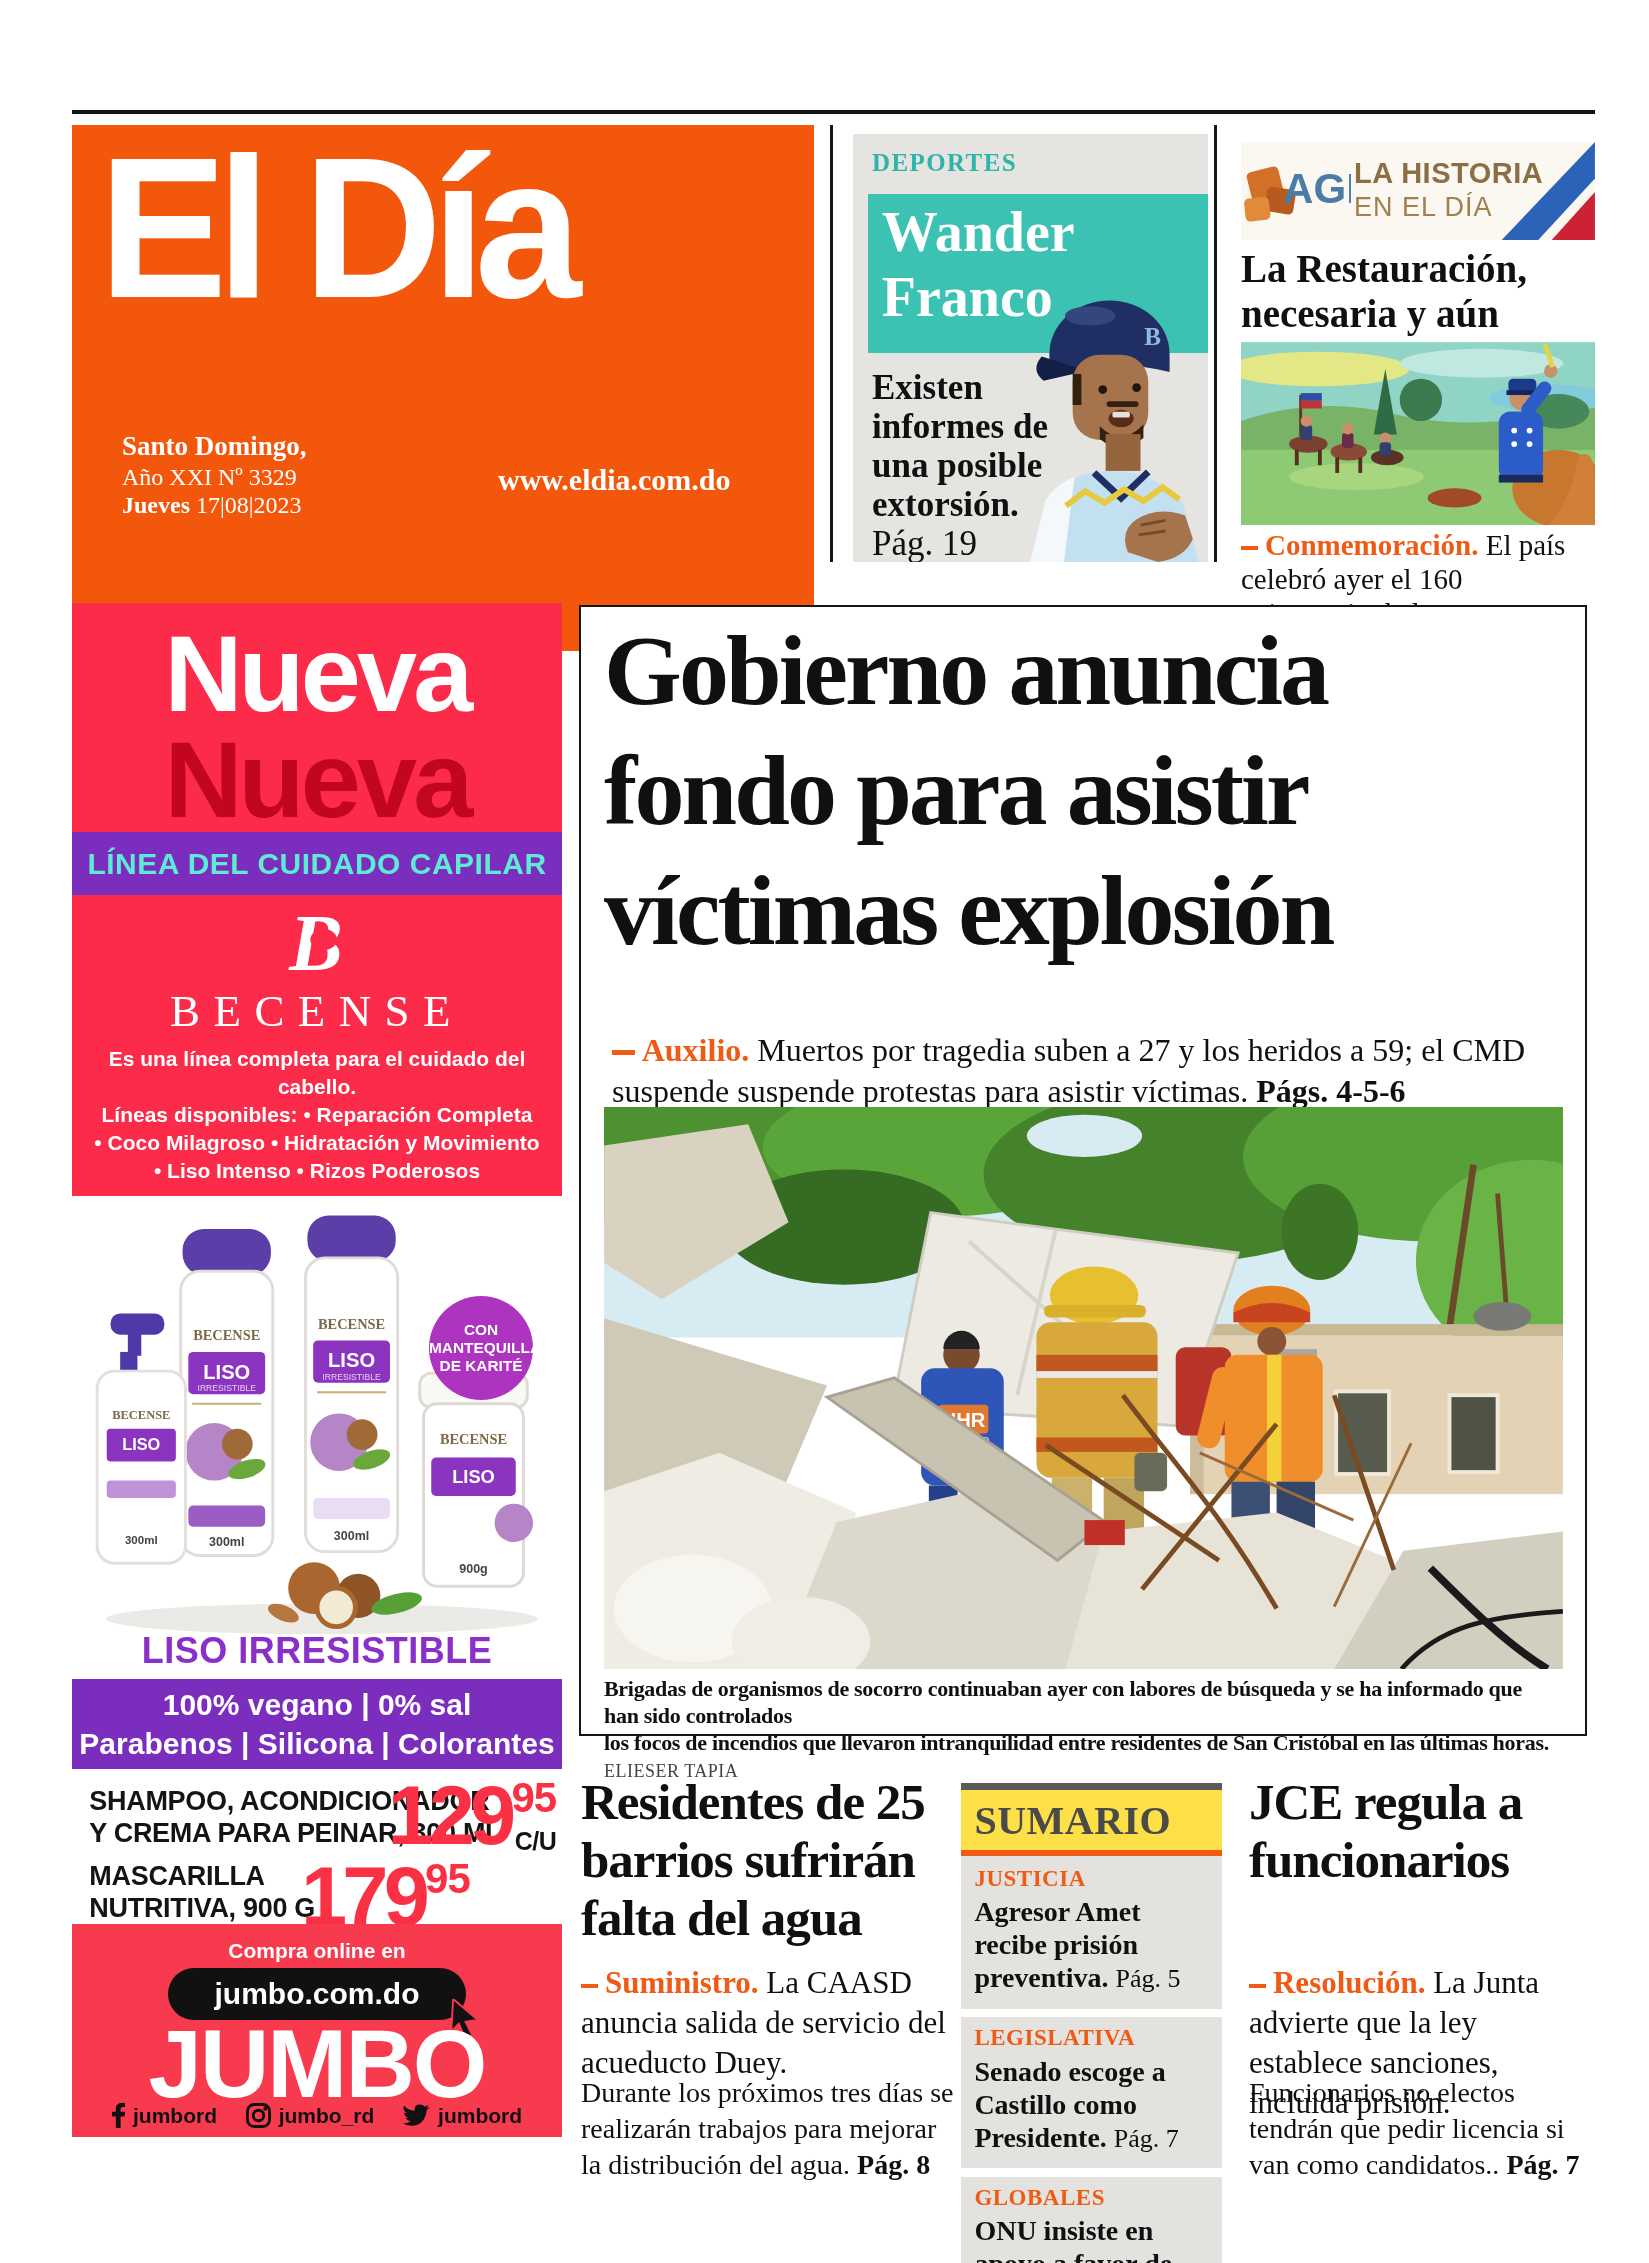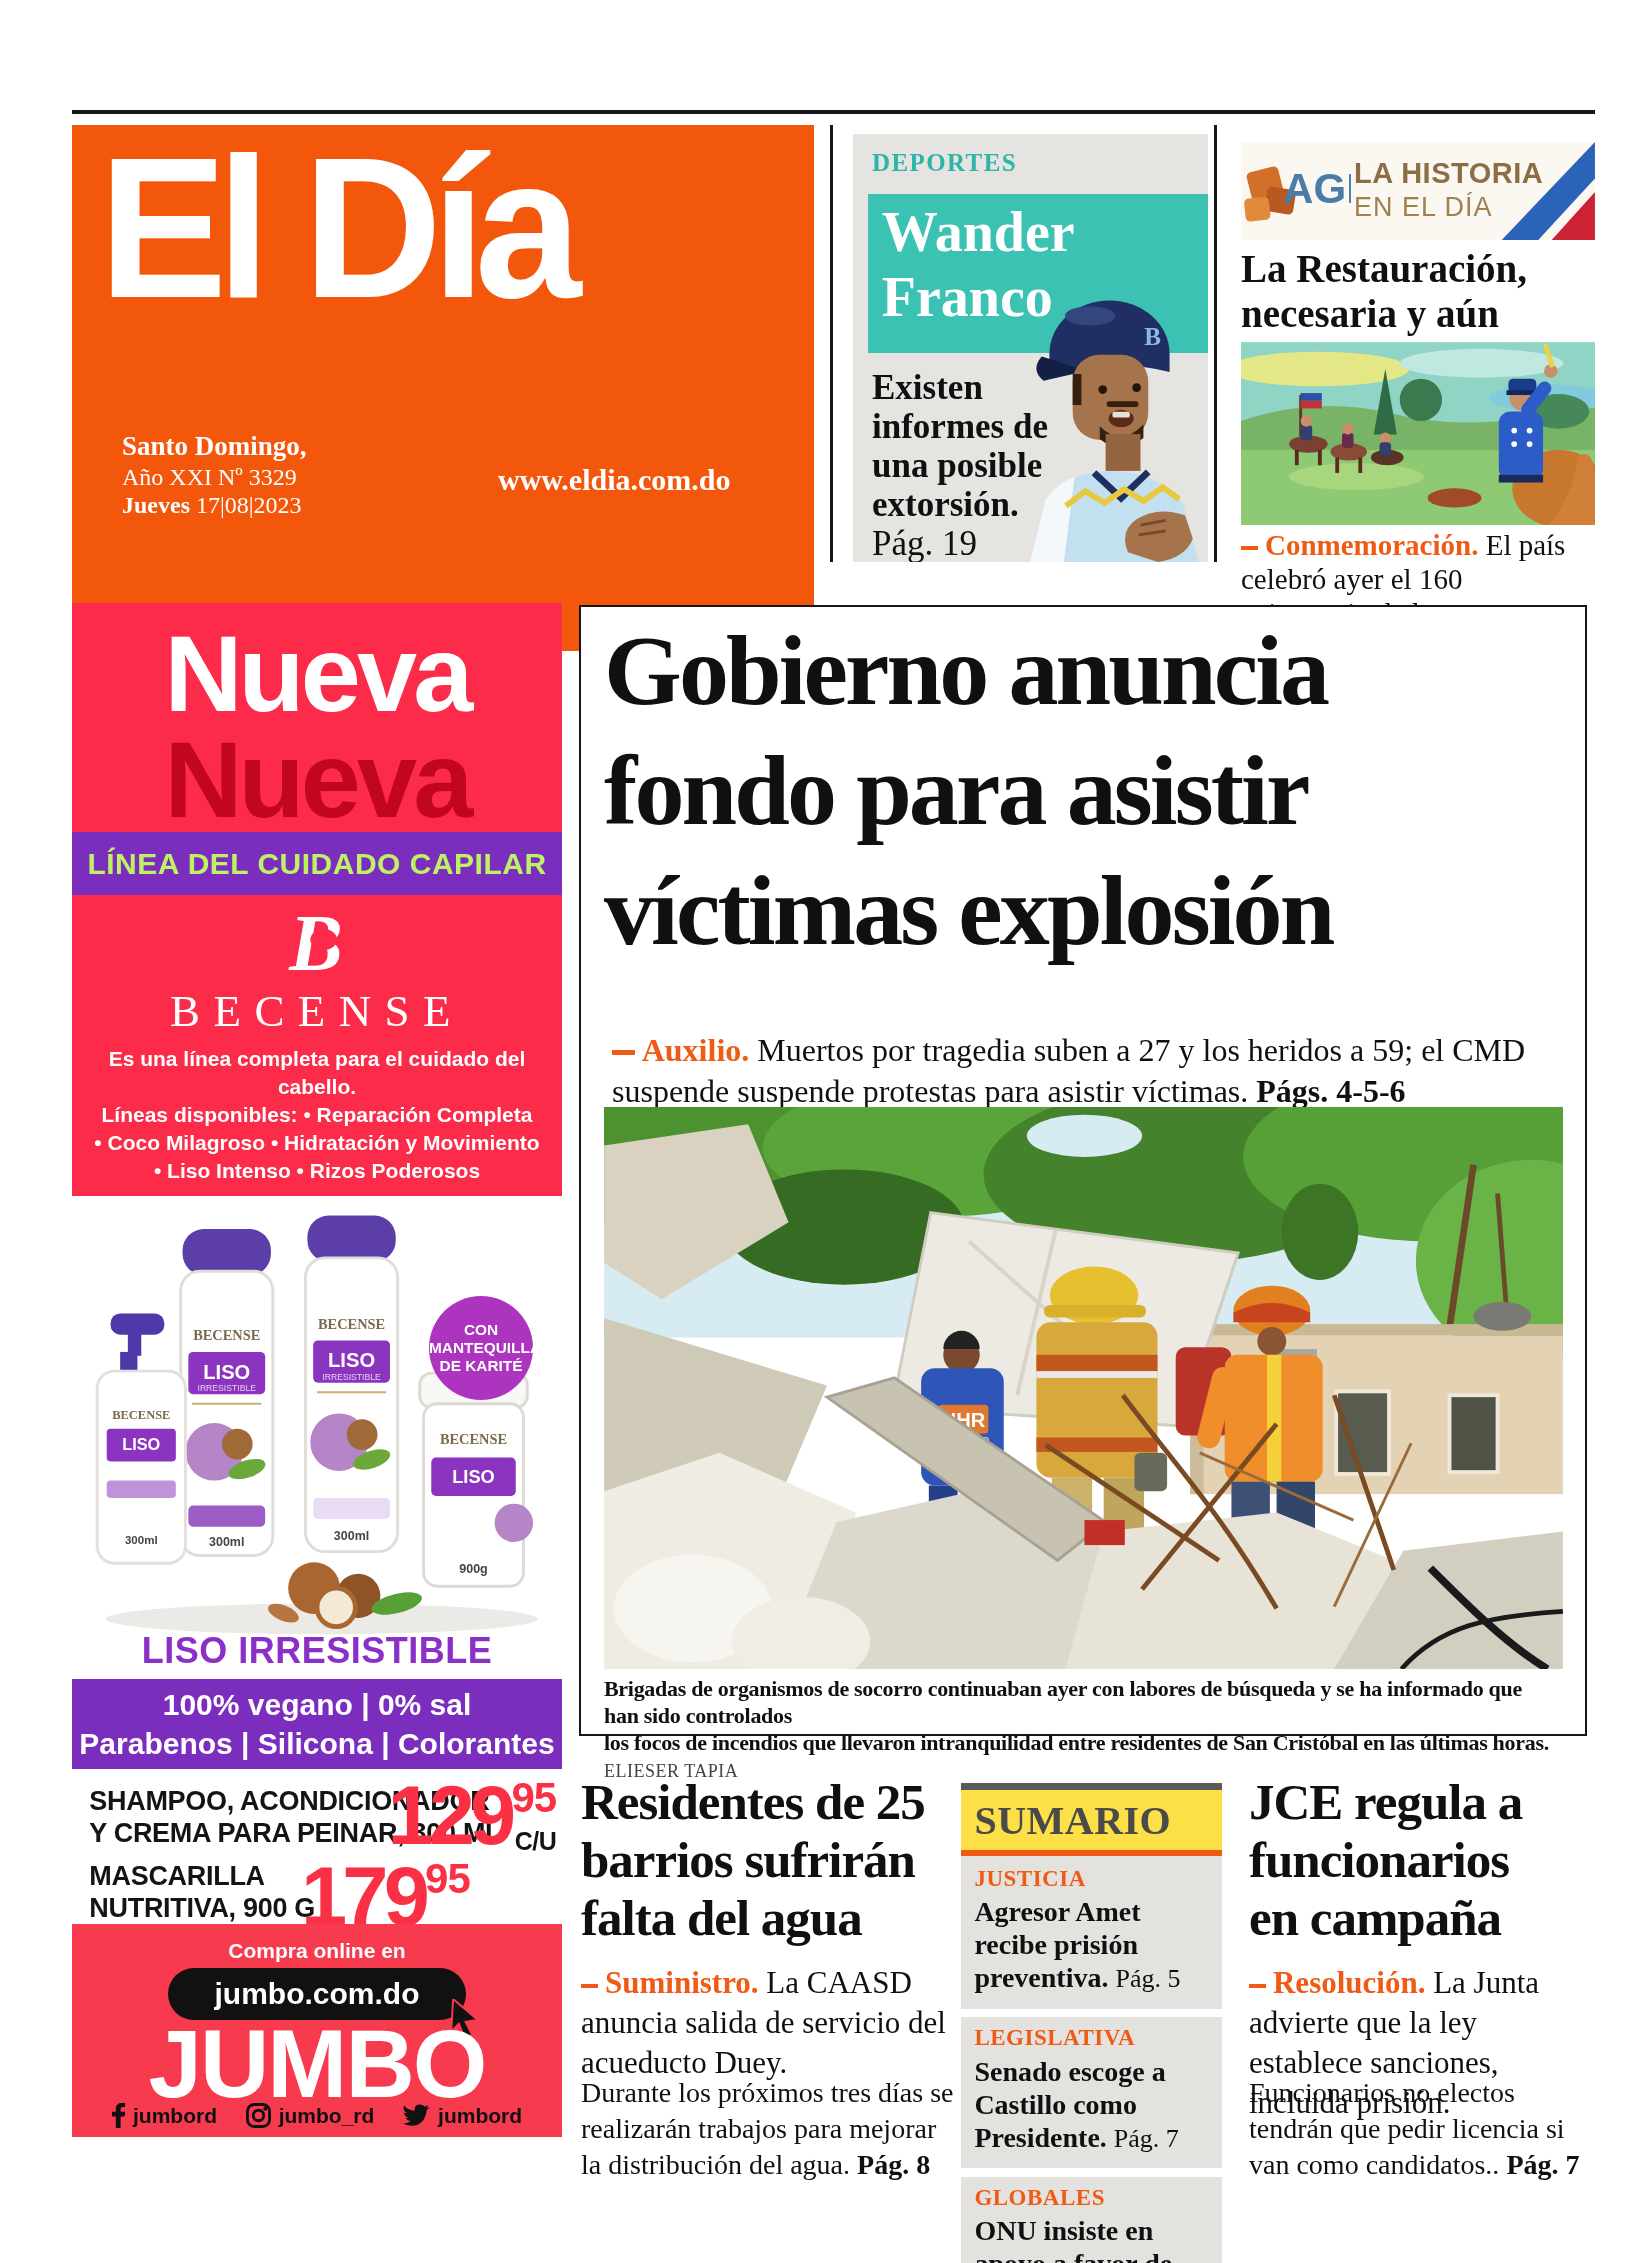--- a/index.html
+++ b/index.html
@@ -42,21 +42,21 @@
   .story-box{left:579px;top:605px;width:1008px;height:1131px;border:2.9px solid #161616;box-sizing:border-box;background:#fff;}
   .story-head{position:absolute;left:23px;top:3.8px;font-weight:bold;font-size:100px;line-height:120px;letter-spacing:-2.9px;}
   .story-deck{position:absolute;left:23px;top:415px;width:953px;font-size:32px;line-height:41px;}
   .story-photo{position:absolute;left:23px;top:500px;}
   .story-cap{position:absolute;left:23px;top:1068px;width:956px;font-weight:bold;font-size:22px;line-height:27px;letter-spacing:-0.3px;}
   .story-credit{font-weight:normal;font-size:18px;color:#444;letter-spacing:0.5px;}
   
   .ad-red{left:72px;top:603px;width:490px;height:593px;background:#FB2B49;overflow:hidden;}
   .nueva{position:absolute;left:0;width:100%;text-align:center;font-family:"Liberation Sans",sans-serif;
          font-weight:bold;font-size:108px;line-height:108px;letter-spacing:-3.8px;}
-  .ad-band{position:absolute;left:0;top:229px;width:100%;height:63px;background:#7B2EBE;color:#bef264;
+  .ad-band{position:absolute;left:0;top:229px;width:100%;height:63px;background:#7B2EBE;color:#5eead4;
            font-family:"Liberation Sans",sans-serif;font-weight:bold;font-size:30px;line-height:63px;text-align:center;letter-spacing:0.5px;}
   .ad-brand{position:absolute;left:0;top:382px;width:100%;text-align:center;color:#fff;
             font-size:45px;letter-spacing:13.4px;}
   .ad-desc{position:absolute;left:0;top:442px;width:100%;text-align:center;color:#fff;
            font-family:"Liberation Sans",sans-serif;font-weight:bold;font-size:21px;line-height:28px;}
   .ad-white{left:72px;top:1196px;width:490px;height:483px;background:#fff;}
   .badge{position:absolute;left:357px;top:100px;width:104px;height:104px;border-radius:50%;background:#AC34BE;
          color:#fff;text-align:center;font-family:"Liberation Sans",sans-serif;font-weight:bold;
          font-size:15.4px;line-height:18px;padding-top:0;display:flex;flex-direction:column;justify-content:center;}
   .liso-title{position:absolute;left:0;top:434px;width:100%;text-align:center;color:#8B2FC9;
@@ -468,21 +468,20 @@
     <div class="sum-item">
       <div class="sum-cat">GLOBALES</div>
       <div class="sum-text"><span>ONU insiste en apoyo a favor de Haití. </span></div>
     </div>
   </aside>
 
   <section class="abs" style="left:1249px;top:1773px;width:348px;">
     <h2 class="bstory-head" style="margin:0;">
       <div>JCE regula a</div>
       <div>funcionarios</div>
-      <div>en campaña</div>
     </h2>
     <p class="bstory-deck" style="margin:0;position:absolute;left:0;top:190px;width:348px;">
       <span class="kdash sm"></span><span class="kword">Resolución.</span><span> La Junta advierte que la ley establece sanciones, incluida prisión.</span>
     </p>
     <p class="bstory-body" style="margin:0;position:absolute;left:0;top:302px;width:348px;">
       <span>Funcionarios no electos tendrán que pedir licencia si van como candidatos.. </span><span class="b">Pág. 7</span>
     </p>
   </section>
 
 </div>

